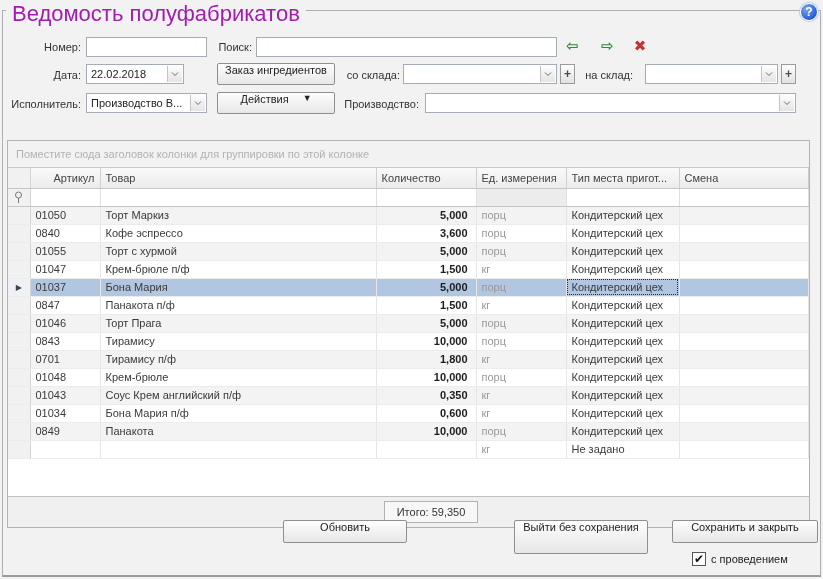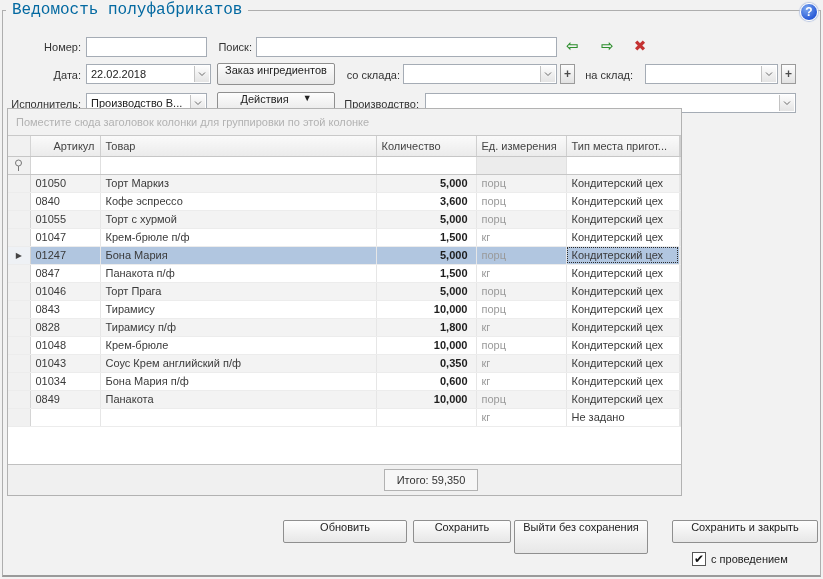--- a/index.html
+++ b/index.html
@@ -4,21 +4,21 @@
 <style>
   * { margin:0; padding:0; box-sizing:border-box; }
   html,body { background:#fff; }
   body { font-family:"Liberation Sans","DejaVu Sans",sans-serif; font-size:11px; color:#333; }
 
   .window { position:relative; width:823px; height:579px; background:#f2f2f2; overflow:hidden; }
   .frame { position:absolute; left:2px; top:10px; right:2px; bottom:2px;
            border:1px solid #aeaeae; border-bottom:2px solid #9a9a9a; pointer-events:none; z-index:0; }
 
   .page-title { position:absolute; left:6px; top:1px; z-index:2; background:#f2f2f2;
-                padding:0 6px; font-size:16px; color:#0369a1;font-family:Liberation Mono, monospace; }
+                padding:0 6px; font-size:22px; color:#a21caf; }
 
   .help-btn { position:absolute; right:5px; top:3px; width:18px; height:18px; z-index:3;
               border-radius:50%; background:radial-gradient(circle at 35% 30%, #7ba7f0, #2a5bd7 70%);
               border:1px solid #ffffff; box-shadow:0 0 1px 1px #b9c6e2;
               color:#fff; font-weight:bold; font-size:12px; text-align:center; line-height:16px; }
 
   .lbl { position:absolute; height:14px; line-height:14px; color:#333; text-align:right; white-space:nowrap; }
 
   .tb { position:absolute; height:20px; border:1px solid #a5acb5; background:#fff;
         font-family:inherit; font-size:11px; padding:0 4px; outline:none; }
@@ -35,21 +35,21 @@
             text-align:center; line-height:18px; font-size:12px; }
 
   .btn { position:absolute; height:22px; border:1px solid #8f8f8f; border-radius:2px;
          background:linear-gradient(#fdfdfd,#e7e7e7); color:#222; font-size:11px;
          display:flex; align-items:flex-start; justify-content:center; white-space:nowrap; }
 
   .nav-ico { position:absolute; width:22px; height:18px; font-size:15px; font-weight:bold;
              text-align:center; line-height:18px; background:transparent; border:none; }
 
   
-  .grid { position:absolute; left:7px; top:108px; width:675px; height:388px;
+  .grid { position:absolute; left:7px; top:140px; width:803px; height:388px;
           border:1px solid #b2b2b2; background:#fff; display:flex; flex-direction:column; }
   .group-panel { height:27px; flex:0 0 27px; background:#f2f2f2; border-bottom:1px solid #c9c9c9;
                  color:#b2b2b2; line-height:26px; padding-left:8px; overflow:hidden; white-space:nowrap; }
   .grid table { border-collapse:collapse; table-layout:fixed; width:100%; flex:0 0 auto; }
   .grid th { height:20px; background:linear-gradient(#fafafa,#ebebeb);
              border-right:1px solid #cfcfcf; border-bottom:1px solid #c6c6c6;
              font-weight:normal; color:#444; text-align:left; padding:0 5px;
              overflow:hidden; white-space:nowrap; }
   .grid th.al-r { text-align:right;margin-top:32px; }
   .grid td { height:18px; border-right:1px solid #e6e6e6; border-bottom:1px solid #ececec;
@@ -89,21 +89,21 @@
 
   <div class="lbl" style="left:0;width:81px;top:40px">Номер:</div>
   <input class="tb" style="left: 86px; top: 37px; width: 121px;" value="">
   <div class="lbl" style="left:208px;width:44px;top:40px">Поиск:</div>
   <input class="tb" style="left: 256px; top: 37px; width: 301px;" value="">
   <div class="nav-ico" style="left:561px;top:37px;color:#2f8f2f"><span>⇦</span></div>
   <div class="nav-ico" style="left:596px;top:37px;color:#2f8f2f"><span>⇨</span></div>
   <div class="nav-ico" style="left:629px;top:37px;color:#c43232"><span>✖</span></div>
 
   <div class="lbl" style="left:0;width:81px;top:68px">Дата:</div>
-  <div class="combo" style="left:86px;top:64px;width:125px">
+  <div class="combo" style="left:86px;top:64px;width:98px">
     <span class="val">22.02.2018</span>
     <span class="dd chev">
         <svg width="8" height="5">
           <path d="M1 0.5 L4 3.5 L7 0.5" stroke="#6a6a6a" fill="none"></path>
         </svg>
       </span>
   </div>
   <div class="btn" style="left:217px;top:63px;width:118px">
     <span>Заказ ингредиентов</span>
   </div>
@@ -220,21 +220,21 @@
       <td class="gutter"></td>
       <td class="article">01047</td>
       <td class="product">Крем-брюле п/ф</td>
       <td class="qty">1,500</td>
       <td class="unit">кг</td>
       <td class="type">Кондитерский цех</td>
       <td class="shift"></td>
     </tr>
           <tr class="stripe selected">
       <td class="gutter">▶</td>
-      <td class="article">01247</td>
+      <td class="article">01037</td>
       <td class="product">Бона Мария</td>
       <td class="qty">5,000</td>
       <td class="unit">порц</td>
       <td class="type focus-cell">Кондитерский цех</td>
       <td class="shift"></td>
     </tr>
           <tr>
       <td class="gutter"></td>
       <td class="article">0847</td>
       <td class="product">Панакота п/ф</td>
@@ -256,21 +256,21 @@
       <td class="gutter"></td>
       <td class="article">0843</td>
       <td class="product">Тирамису</td>
       <td class="qty">10,000</td>
       <td class="unit">порц</td>
       <td class="type">Кондитерский цех</td>
       <td class="shift"></td>
     </tr>
           <tr class="stripe">
       <td class="gutter"></td>
-      <td class="article">0828</td>
+      <td class="article">0701</td>
       <td class="product">Тирамису п/ф</td>
       <td class="qty">1,800</td>
       <td class="unit">кг</td>
       <td class="type">Кондитерский цех</td>
       <td class="shift"></td>
     </tr>
           <tr>
       <td class="gutter"></td>
       <td class="article">01048</td>
       <td class="product">Крем-брюле</td>
@@ -318,23 +318,20 @@
         </tbody>
     </table>
     <div class="grid-filler"></div>
     <div class="grid-footer">
       <div class="total-box">Итого: 59,350</div>
     </div>
   </div>
 
   <div class="btn" style="left:283px;top:520px;width:124px;height:23px">
     <span>Обновить</span>
-    </div>
-  <div class="btn" style="left:413px;top:520px;width:98px;height:23px">
-    <span>Сохранить</span>
     </div>
   <div class="btn" style="left:514px;top:520px;width:134px;height:34px">
     <span>Выйти без сохранения</span>
     </div>
   <div class="btn" style="left:672px;top:520px;width:146px;height:23px">
     <span>Сохранить и закрыть</span>
     </div>
 
   <div class="checkbox-row">
     <span class="cb-box">

